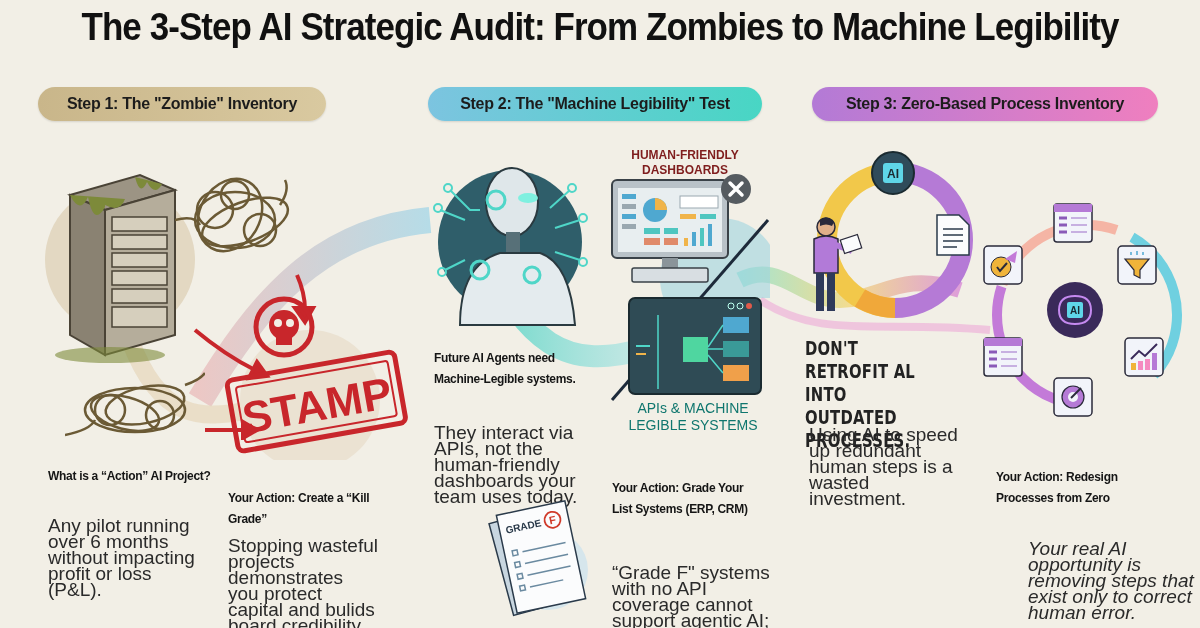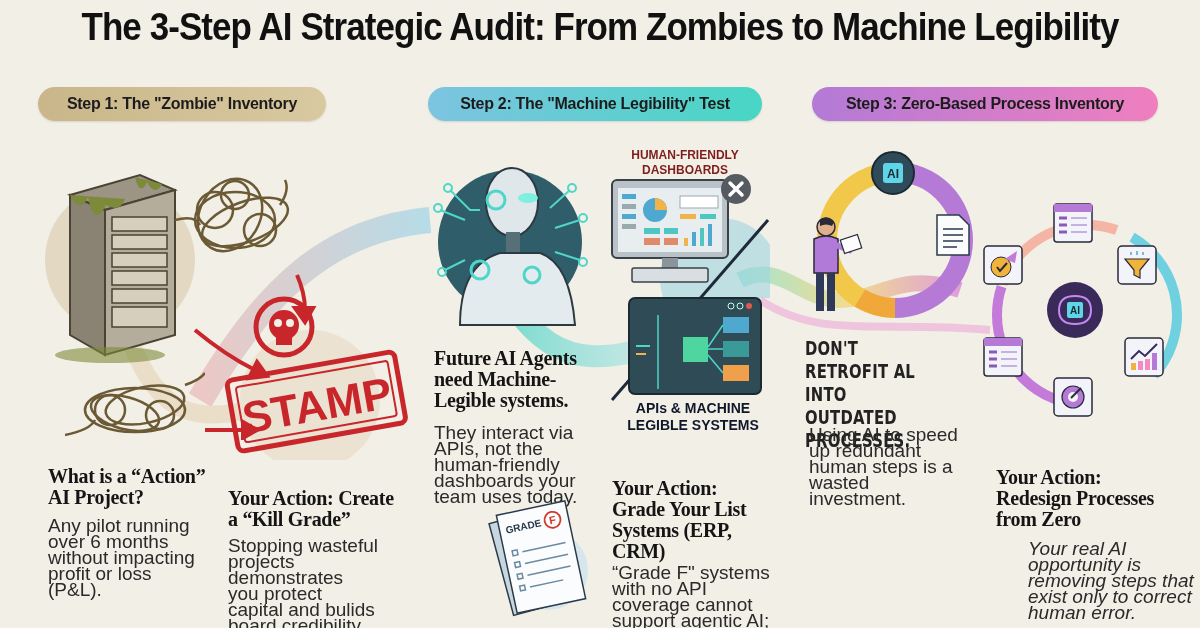--- a/index.html
+++ b/index.html
@@ -18,26 +18,26 @@
   }
   .pill {
     height: 34px; border-radius: 17px; display: flex; align-items: center; justify-content: center;
     font-size: 16px; font-weight: 700; color: #1c1c1c; letter-spacing: -0.3px;
     box-shadow: 0 1px 2px rgba(0,0,0,0.12);
   }
   .pill1 { left: 38px; top: 87px; width: 288px; background: linear-gradient(90deg,#c9b68a,#d9c9a0); }
   .pill2 { left: 428px; top: 87px; width: 334px; background: linear-gradient(90deg,#7cc4e0,#48d6c4); }
   .pill3 { left: 812px; top: 87px; width: 346px; background: linear-gradient(90deg,#b37ad6,#ef7fbf); }
 
-  .h3 { font-weight: 700; font-size: 20px; line-height: 21px; color: #151515; letter-spacing: -0.3px; font-family: Liberation Serif, serif; }
+  .h3 { font-weight: 700; font-size: 12px; line-height: 21px; color: #151515; letter-spacing: -0.3px; }
   .body { font-size: 19px; line-height: 16px; color: #2a2a2a; }
   .cond { font-family: "DejaVu Sans", sans-serif; font-weight: 700; font-size: 19px; line-height: 23px;
           transform: scaleX(0.78); transform-origin: left top; color: #222; letter-spacing: 0.3px; }
   .label-sm { font-size: 12px; font-weight: 700; text-align: center; line-height: 15px; color: #7f1d1d; }
-  .label-md { font-size: 14px; font-weight: 700; text-align: center; line-height: 17px; color: #0f172a; }
+  .label-md { font-size: 14px; font-weight: 400; text-align: center; line-height: 17px; color: #0f766e; }
   svg { display: block; }
 </style>
 </head>
 <body>
 
 <svg class="abs" style="left:0;top:0" width="1200" height="628">
   <defs>
     <linearGradient id="rib1" x1="0" x2="1">
         <stop offset="0" stop-color="#e9b7b7" stop-opacity="0.7"></stop>
         <stop offset="1" stop-color="#9cd4e8" stop-opacity="0.7"></stop>

